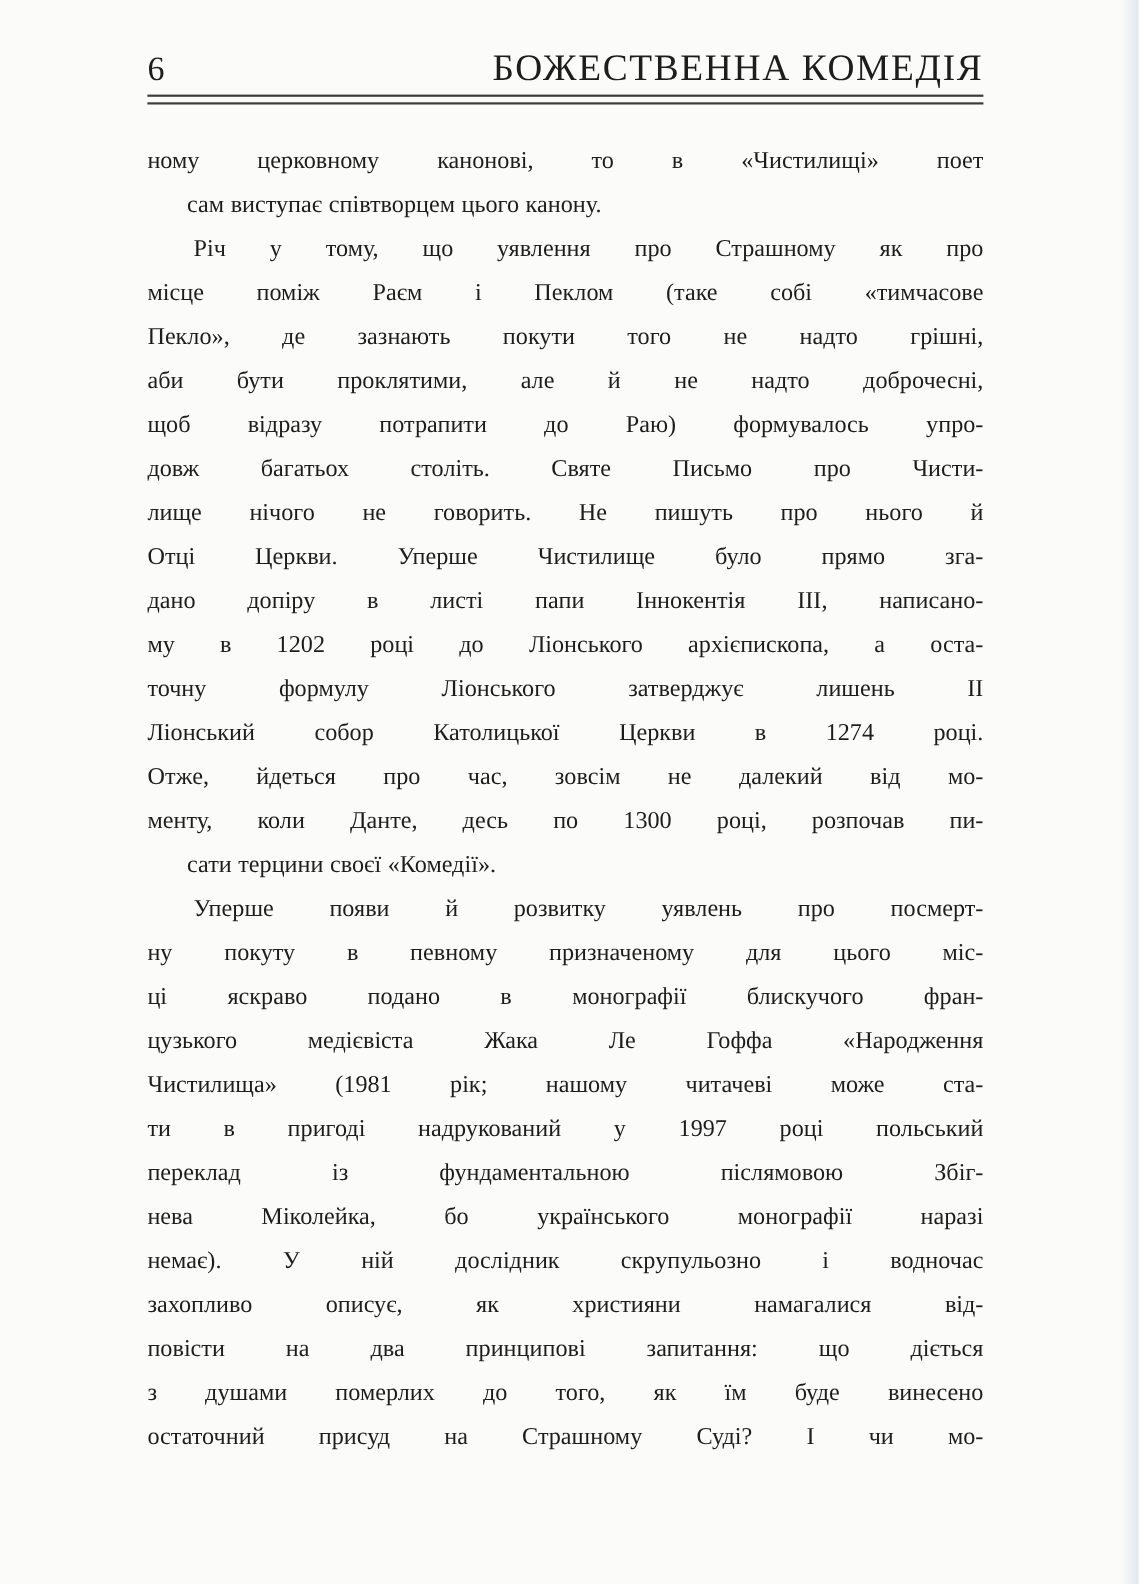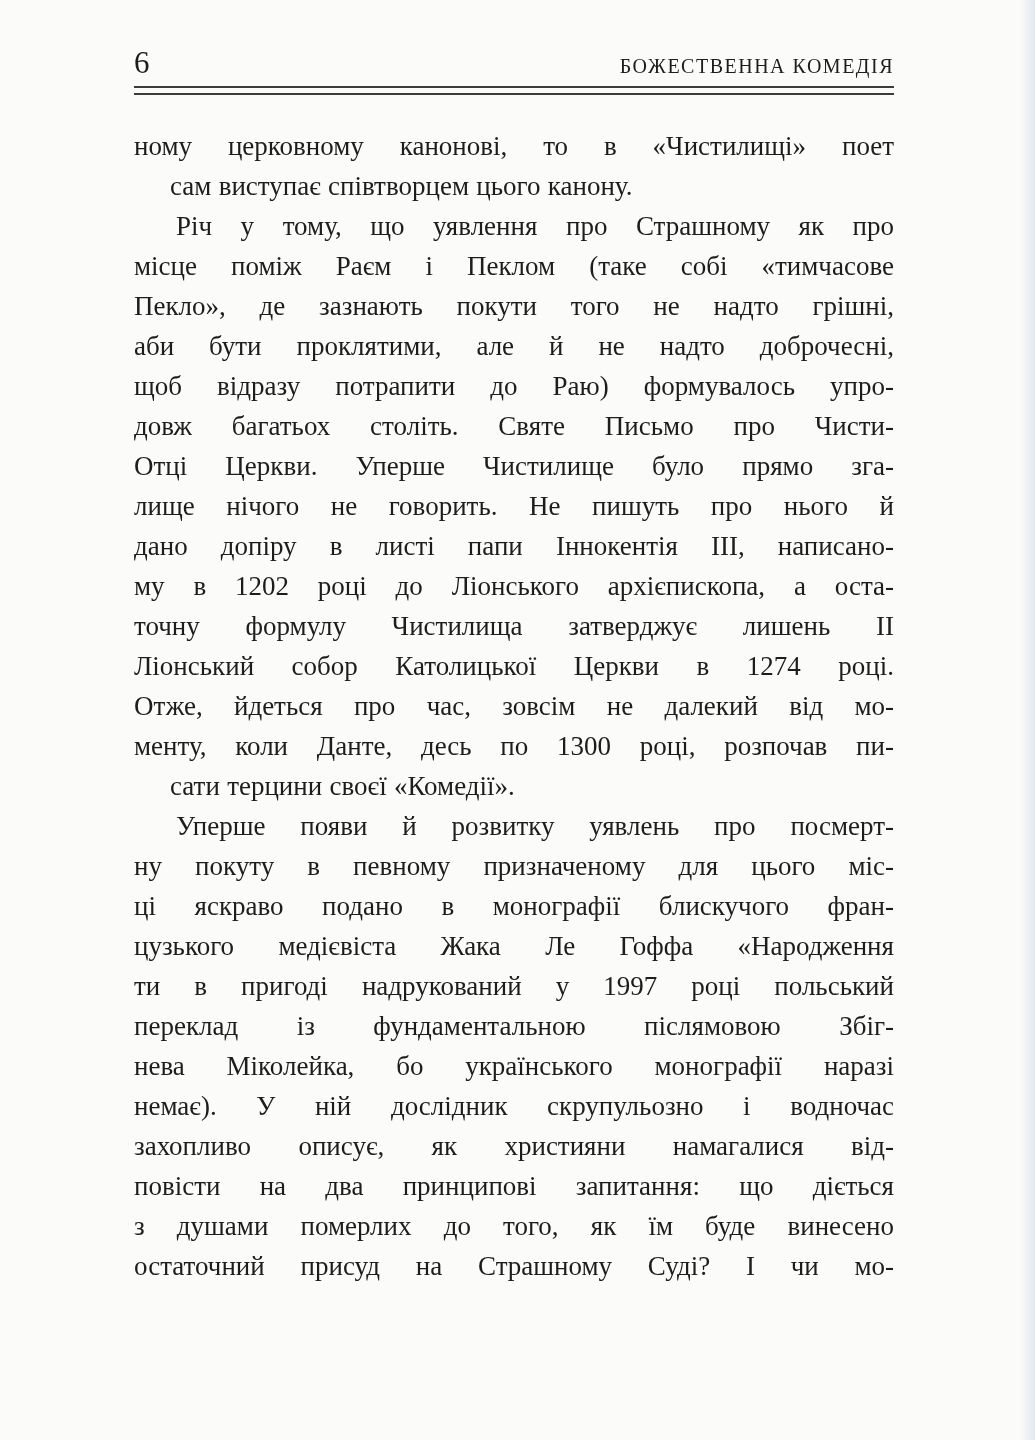--- a/index.html
+++ b/index.html
@@ -38,33 +38,33 @@
     display: flex;
     justify-content: space-between;
     align-items: baseline;
   }
   .page-num {
     font-size: 31px;
     line-height: 34px;
     letter-spacing: 1px;
   }
   .head-title {
-    font-size: 20px;
+    font-size: 34px;
     line-height: 34px;
     letter-spacing: 1.5px;
   }
   .double-rule {
     top: 86px;
     height: 5px;
     border-top: 2px solid #3c3c3a;
     border-bottom: 2px solid #3c3c3a;
   }
   .body-text {
     top: 126px;
-    font-size: 27px;
+    font-size: 22px;
     line-height: 40px;
   }
   .line {
     text-align: justify;
     text-align-last: justify;
     white-space: normal;
     word-spacing: 0.02em;
   }
   .line.indent {
     text-indent: 42px;
@@ -88,33 +88,34 @@
 
   <main class="content-col body-text" id="body-text">
       <div class="line">ному церковному канонові, то в «Чистилищі» поет</div>
       <div class="line end">сам виступає співтворцем цього канону.</div>
       <div class="line indent">Річ у тому, що уявлення про Страшному як про</div>
       <div class="line">місце поміж Раєм і Пеклом (таке собі «тимчасове</div>
       <div class="line">Пекло», де зазнають покути того не надто грішні,</div>
       <div class="line">аби бути проклятими, але й не надто доброчесні,</div>
       <div class="line">щоб відразу потрапити до Раю) формувалось упро-</div>
       <div class="line">довж багатьох століть. Святе Письмо про Чисти-</div>
+      <div class="line">лище нічого не говорить. Не пишуть про нього й</div>
       <div class="line">Отці Церкви. Уперше Чистилище було прямо зга-</div>
-      <div class="line">лище нічого не говорить. Не пишуть про нього й</div>
       <div class="line">дано допіру в листі папи Іннокентія III, написано-</div>
       <div class="line">му в 1202 році до Ліонського архієпископа, а оста-</div>
-      <div class="line">точну формулу Чистилища затверджує лишень II</div>
+      <div class="line">точну формулу Ліонського затверджує лишень II</div>
       <div class="line">Ліонський собор Католицької Церкви в 1274 році.</div>
       <div class="line">Отже, йдеться про час, зовсім не далекий від мо-</div>
       <div class="line">менту, коли Данте, десь по 1300 році, розпочав пи-</div>
       <div class="line end">сати терцини своєї «Комедії».</div>
       <div class="line indent">Уперше появи й розвитку уявлень про посмерт-</div>
       <div class="line">ну покуту в певному призначеному для цього міс-</div>
       <div class="line">ці яскраво подано в монографії блискучого фран-</div>
       <div class="line">цузького медієвіста Жака Ле Гоффа «Народження</div>
+      <div class="line">Чистилища» (1981 рік; нашому читачеві може ста-</div>
       <div class="line">ти в пригоді надрукований у 1997 році польський</div>
       <div class="line">переклад із фундаментальною післямовою Збіг-</div>
       <div class="line">нева Міколейка, бо українського монографії наразі</div>
       <div class="line">немає). У ній дослідник скрупульозно і водночас</div>
       <div class="line">захопливо описує, як християни намагалися від-</div>
       <div class="line">повісти на два принципові запитання: що діється</div>
       <div class="line">з душами померлих до того, як їм буде винесено</div>
       <div class="line">остаточний присуд на Страшному Суді? І чи мо-</div>
     </main>
 

